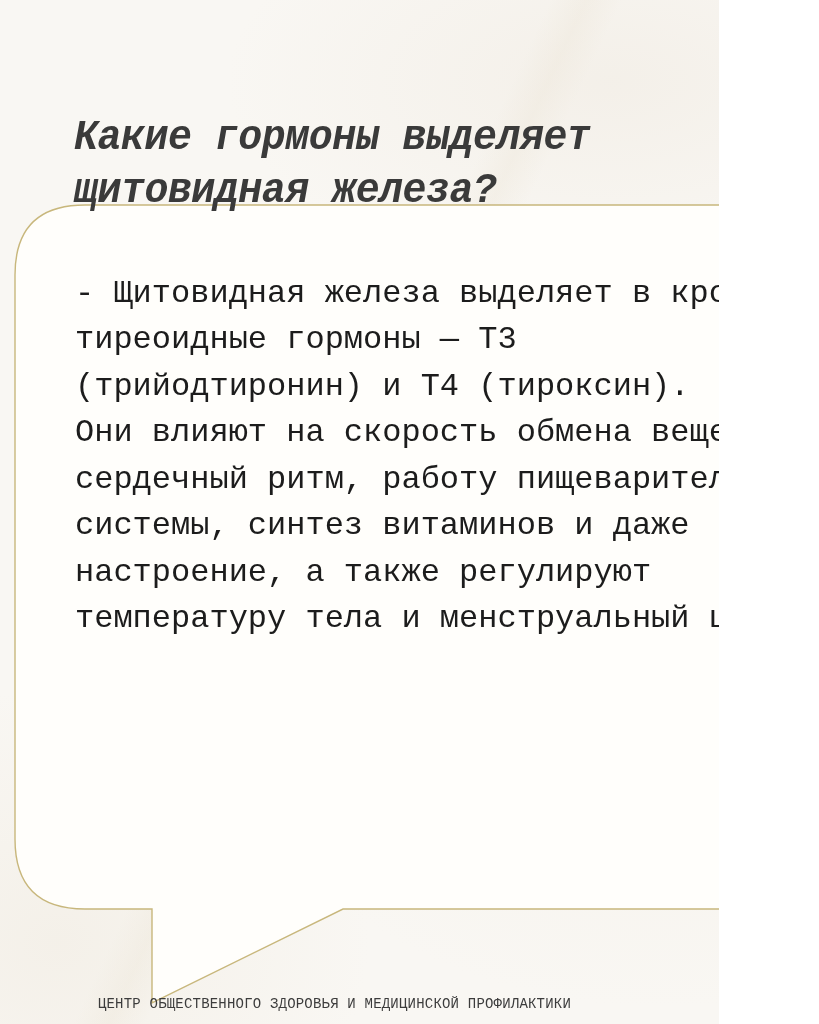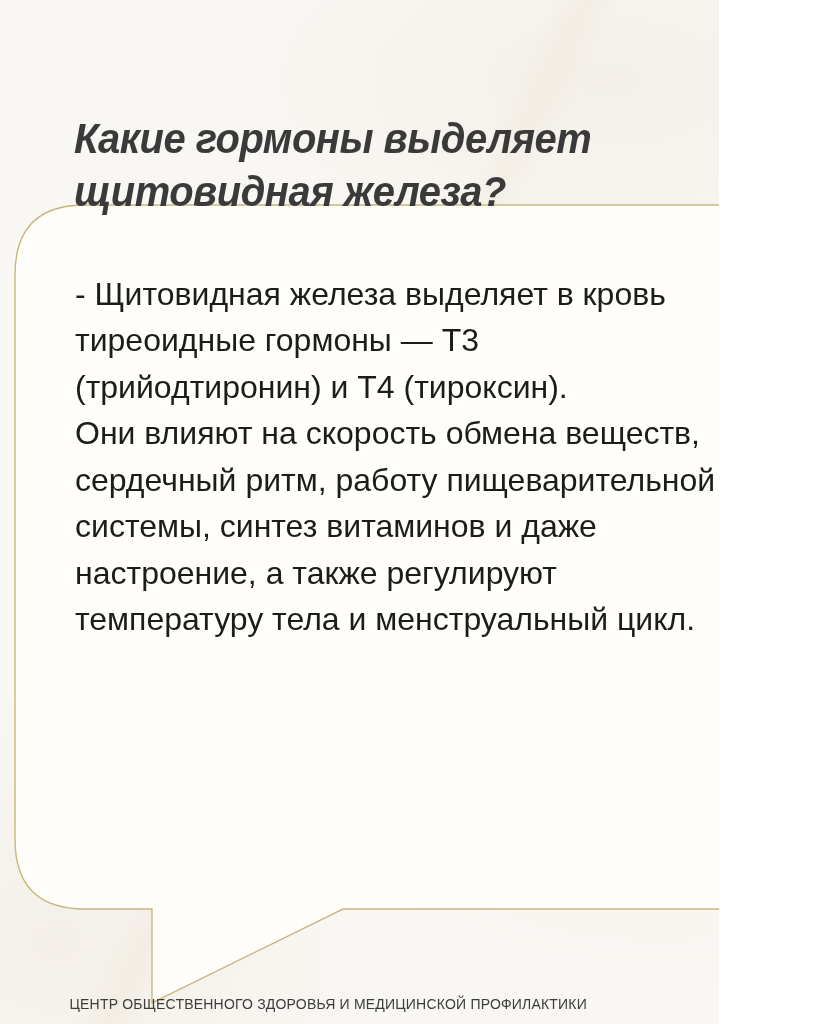--- a/index.html
+++ b/index.html
@@ -1,20 +1,20 @@
 <!DOCTYPE html>
 <html><head>
 <meta charset="utf-8">
 <style>
   html,body{margin:0;padding:0;}
   .canvas{
     position:relative;
     width:719px;height:1024px;
     overflow:hidden;
-    font-family:Liberation Sans, sans-serif;
+    font-family:Liberation Mono, monospace;
     background:
       radial-gradient(620px 320px at 85% 8%, rgba(234,226,214,.35), transparent 62%),
       radial-gradient(520px 420px at 8% 92%, rgba(236,229,216,.38), transparent 60%),
       radial-gradient(720px 520px at 92% 68%, rgba(238,231,218,.30), transparent 60%),
       linear-gradient(115deg, transparent 46%, rgba(208,190,150,.10) 49%, transparent 52%),
       #f9f7f3;
   }
   .title{
     position:absolute;left:74px;top:84px;
     font-size:42px;line-height:53px;
@@ -26,21 +26,21 @@
   }
   .bubble-svg{position:absolute;left:0;top:0;width:819px;height:1024px;}
   .bubble-text{
     position:absolute;left:75px;top:224px;width:732px;
     color:#1c1c1c;
     font-size:32px;line-height:46.5px;
     white-space:pre-line;
   }
   .bubble-text .para2{margin-top:46px;}
   .footer-text{
-    position:absolute;top:996px;right:132px;
+    position:absolute;top:996px;right:148px;
     font-size:14px;letter-spacing:.2px;
     color:#3c3c3c;
     white-space:nowrap;
   }
   .logo-grid{
     position:absolute;left:726px;top:931px;
     display:grid;
     grid-template-columns:repeat(3,28px);
     grid-auto-rows:28px;
     gap:4px;

